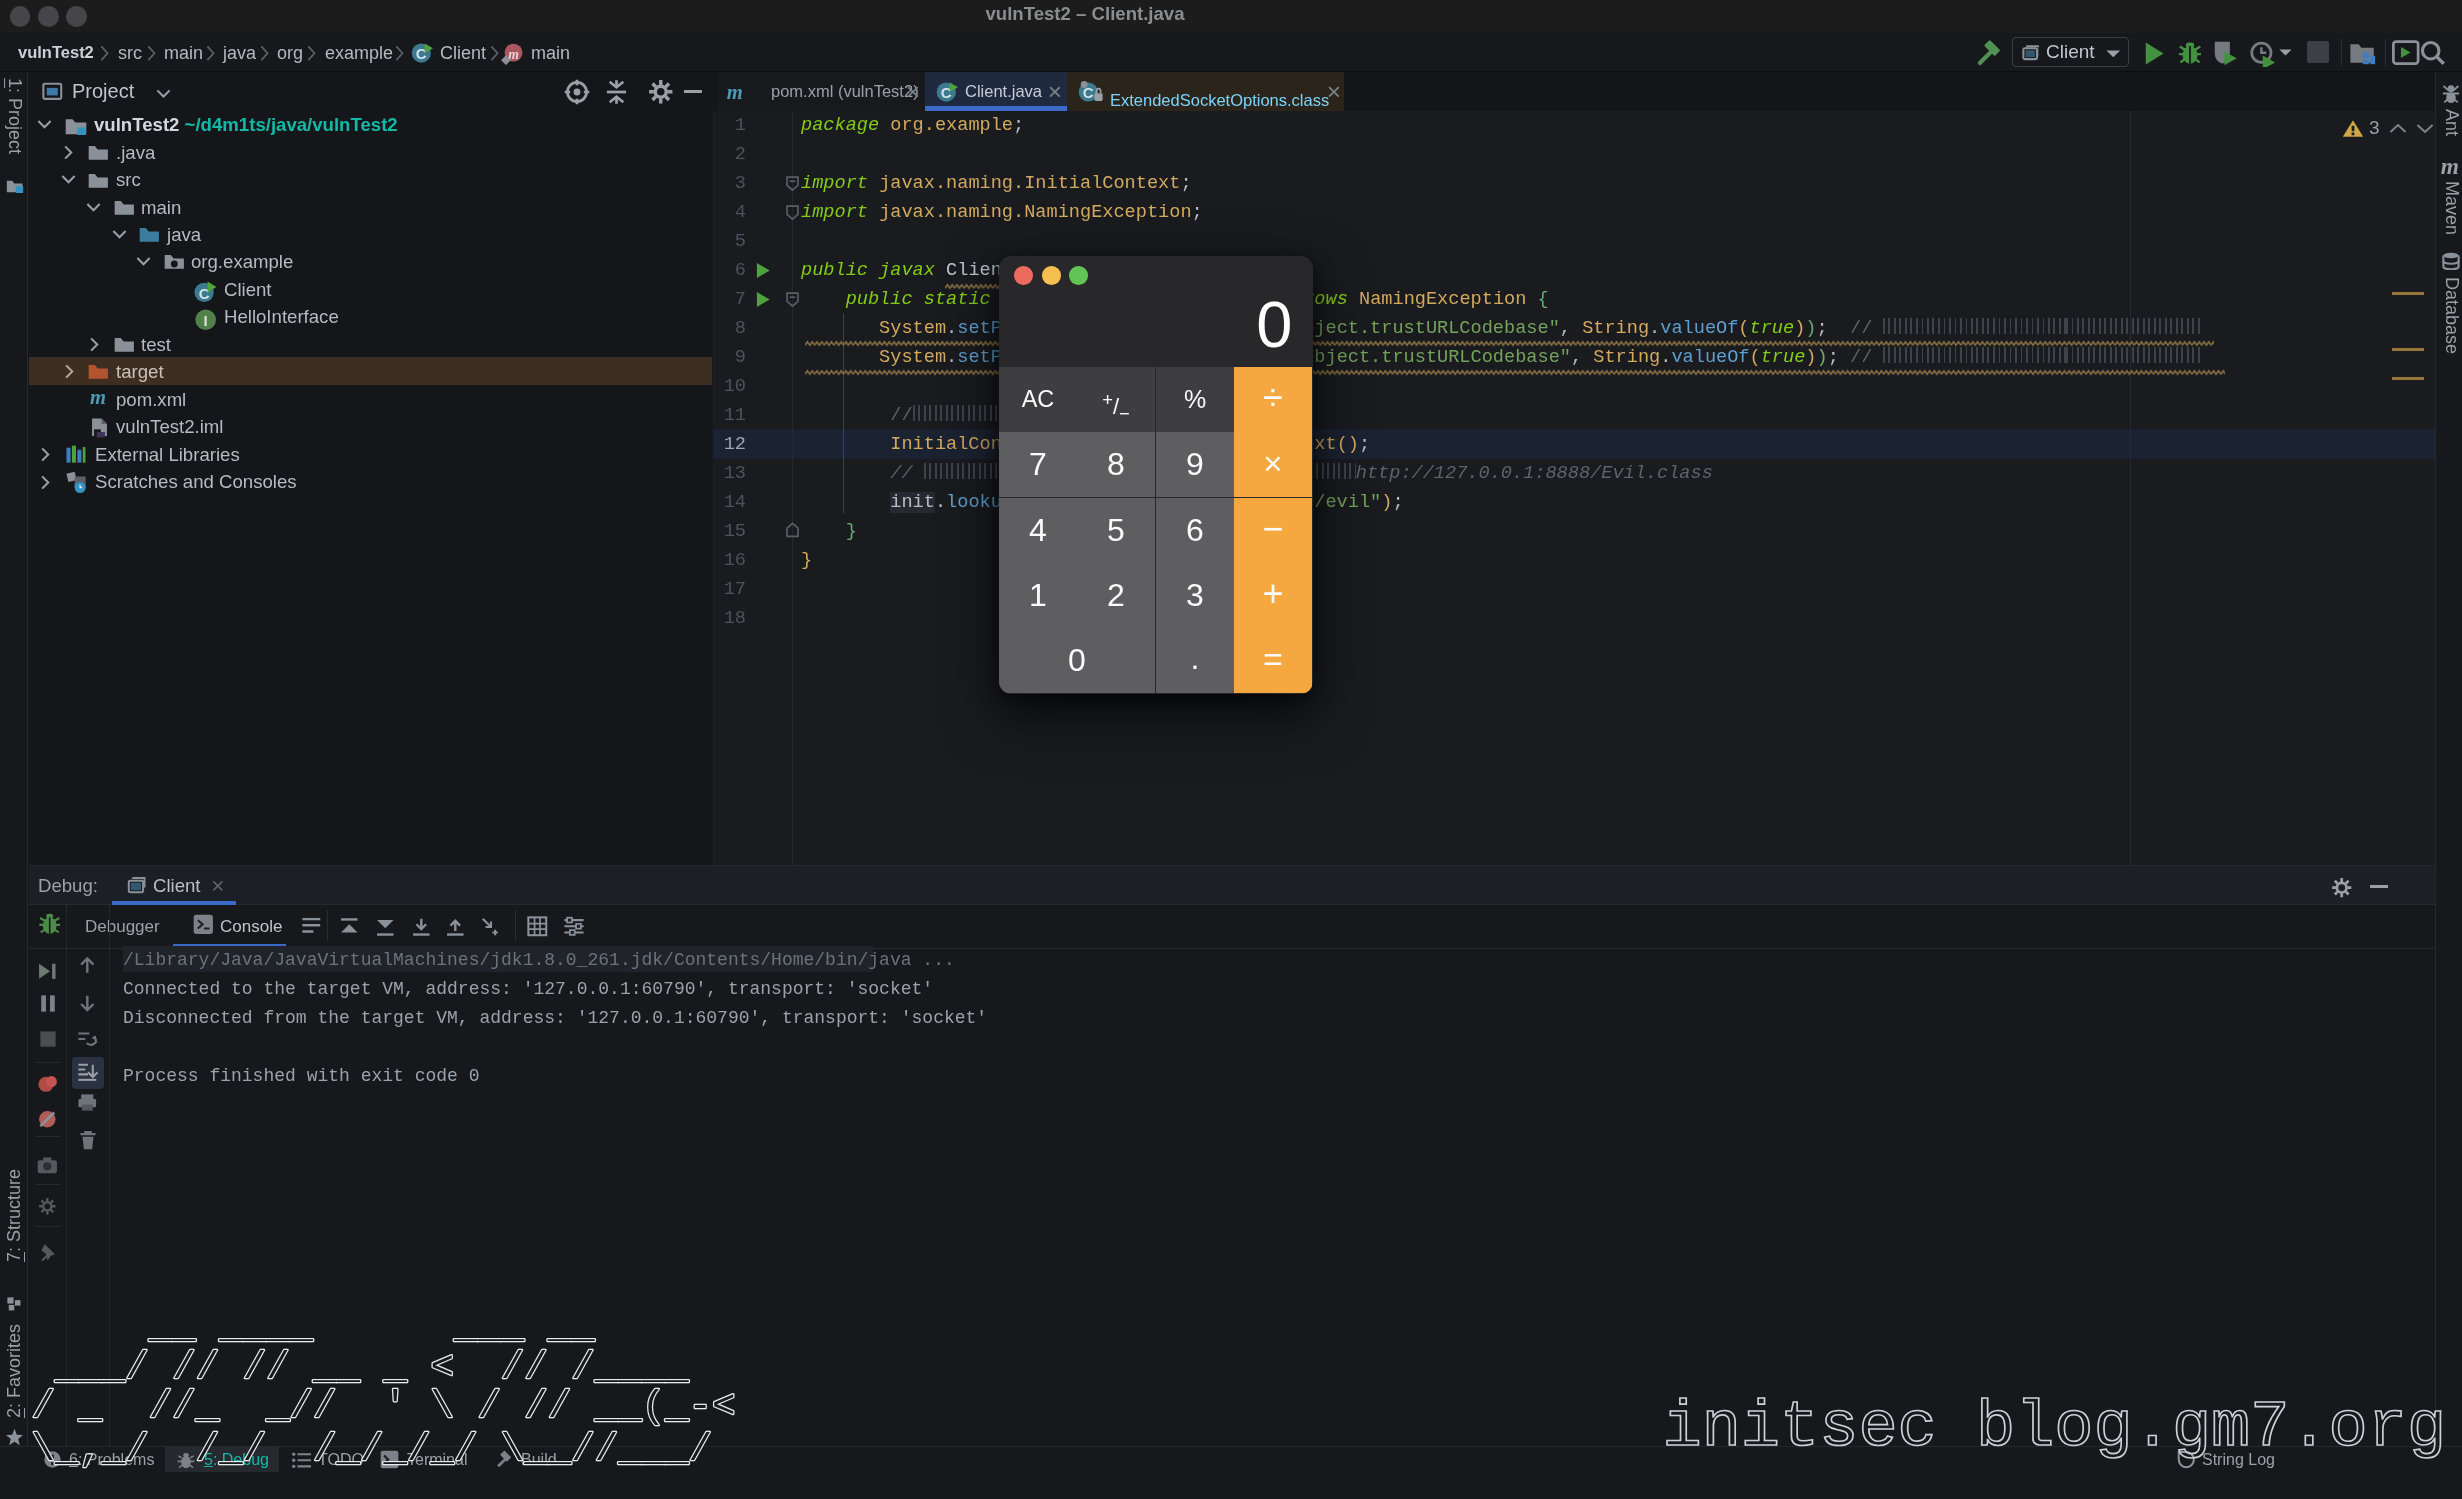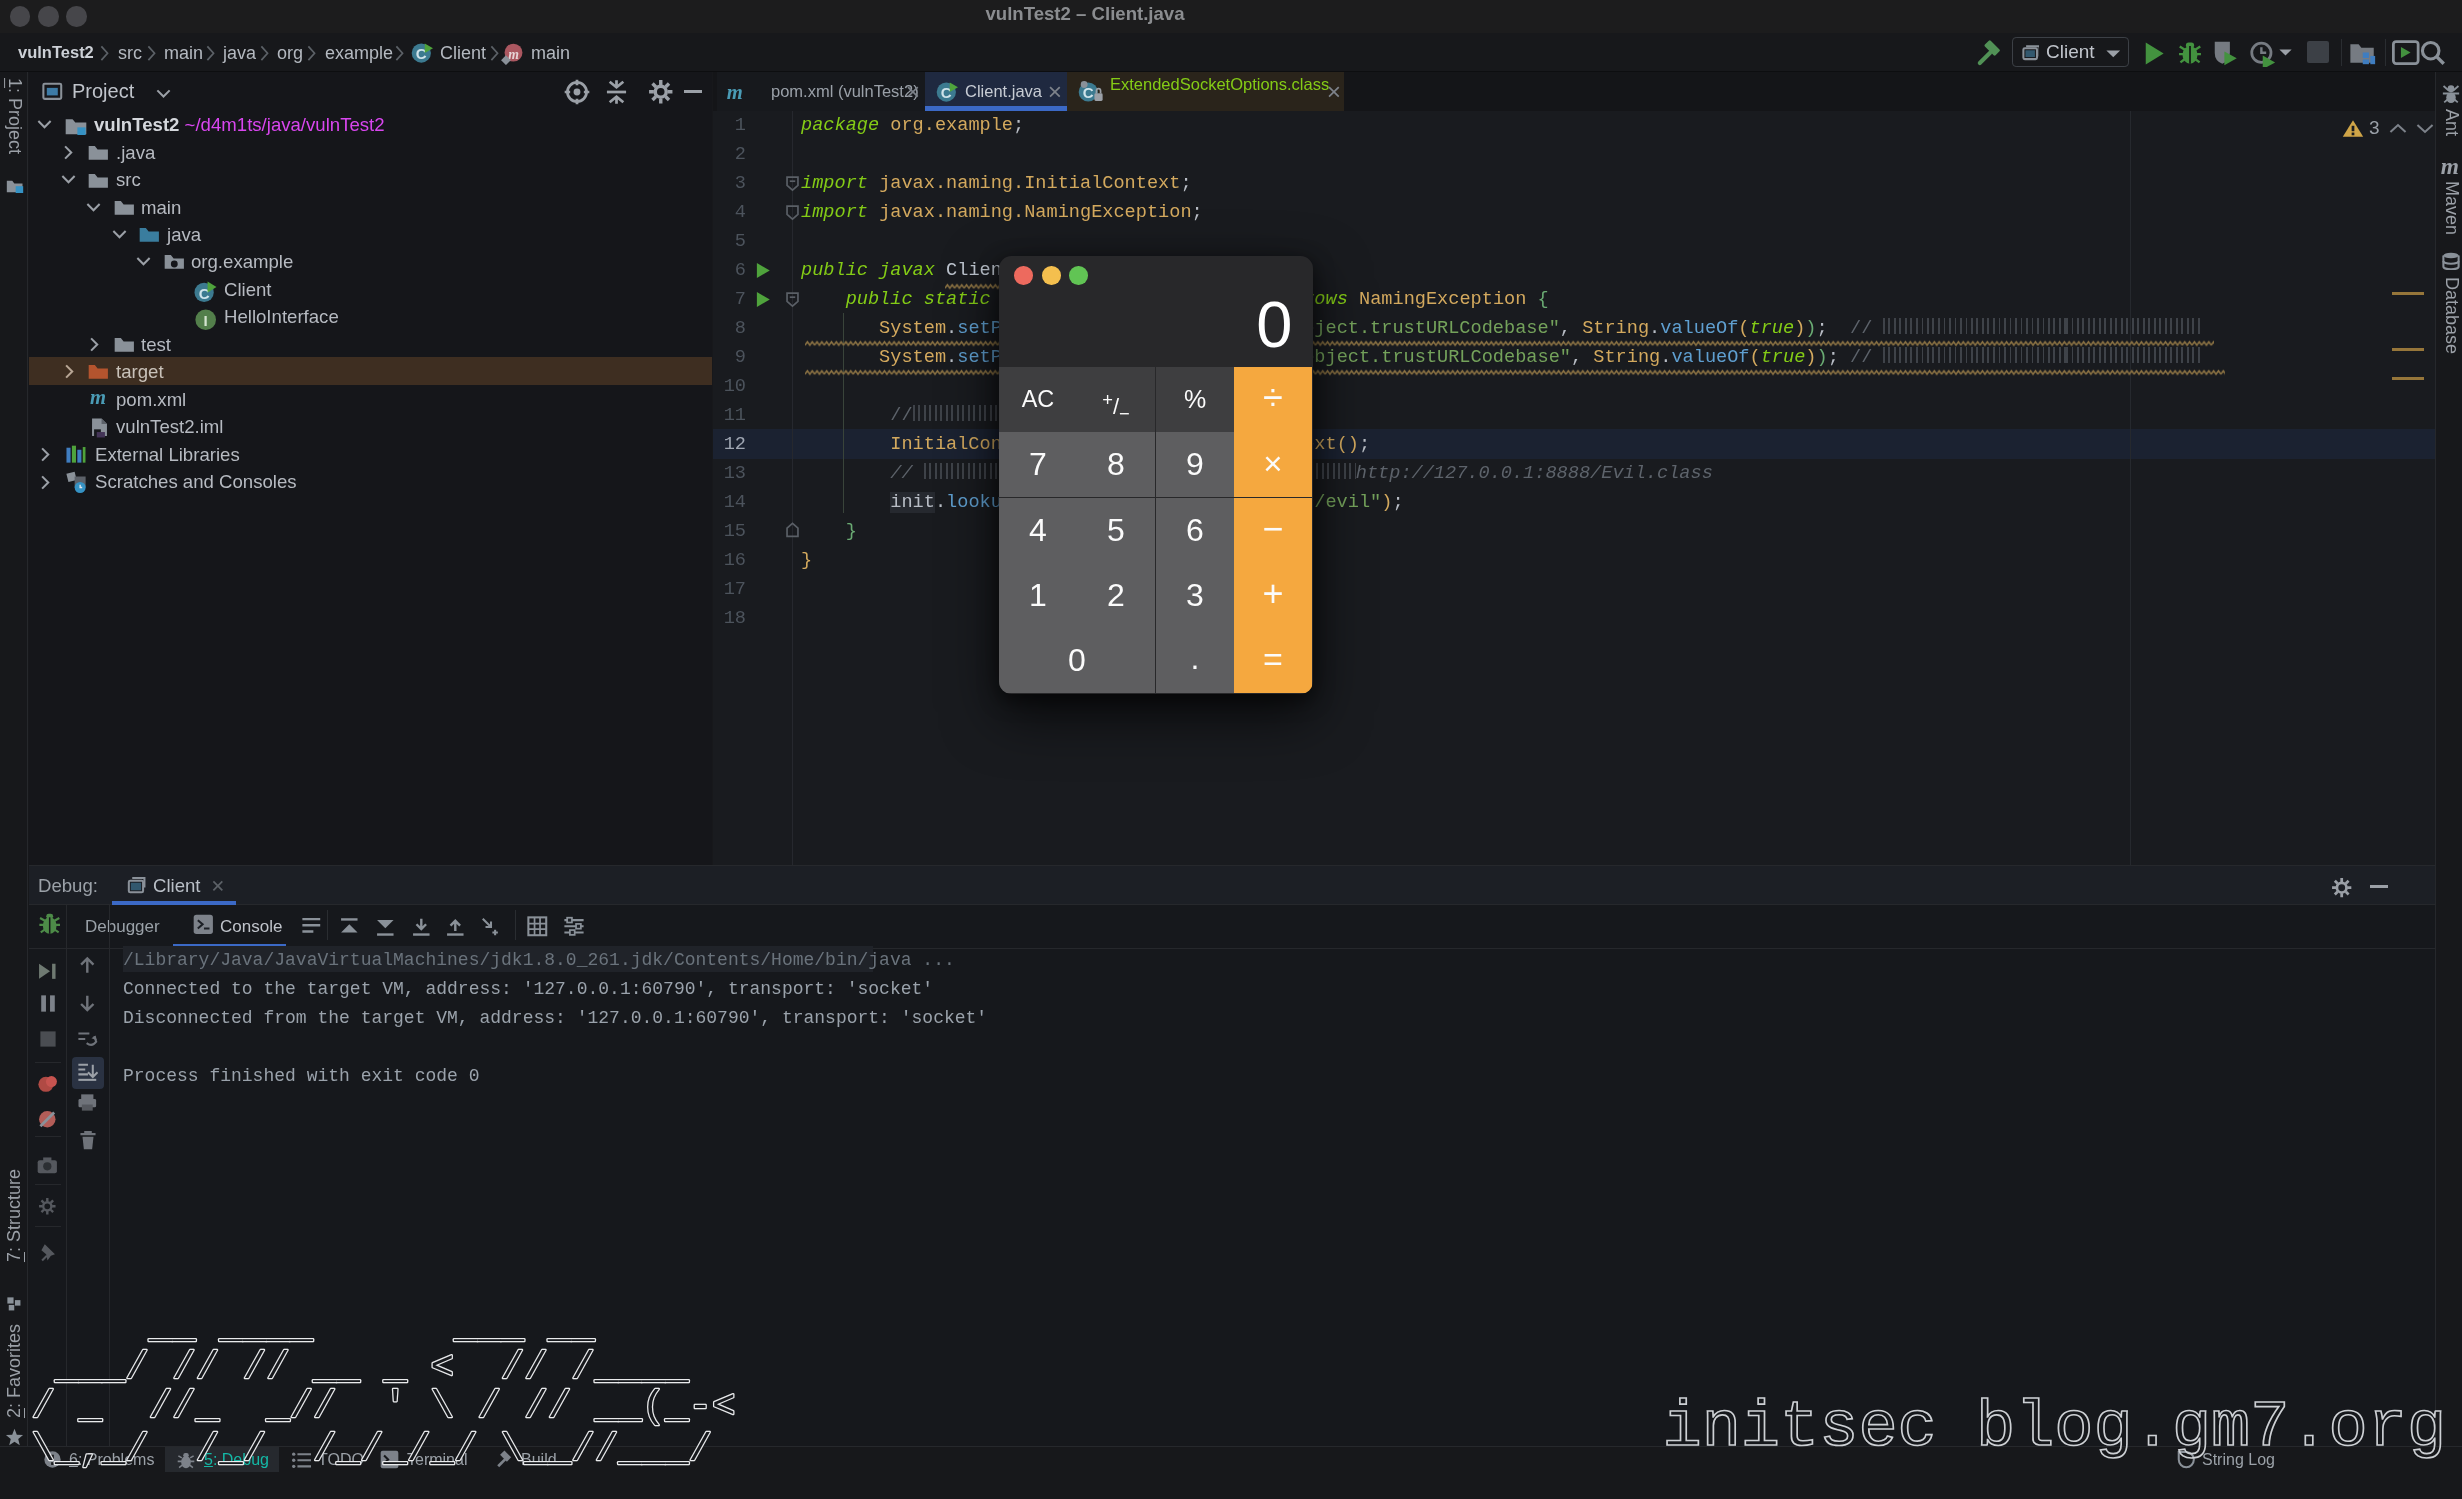--- a/index.html
+++ b/index.html
@@ -193,21 +193,21 @@
   </div>
   <div id="tree" style="position:absolute;left:0;top:39px;width:683px;height:754px;font-size:18.6px;color:#b6bac1">
 
     <svg class="abs" style="left:8.3px;top:8.3px" width="15" height="11" viewBox="0 0 22 16">
           <path d="M2 3 l9 9 9-9" fill="none" stroke="#9ba0a7" stroke-width="3"></path>
         </svg>
     <svg class="abs" style="left:36px;top:5.5px" width="22" height="18" viewBox="0 0 32 26">
           <path d="M1 3 h10 l4 5 h16 v17 h-30 z" fill="#8a9199"></path>
           <rect x="18" y="15" width="12" height="12" fill="#3592c4"></rect>
         </svg>
-    <div class="abs" style="left:65px;top:3.4px;font-weight:700;color:#d4d7dc">vulnTest2 <span style="font-weight:400;color:#d946ef">~/d4m1ts/java/vulnTest2</span></div>
+    <div class="abs" style="left:65px;top:3.4px;font-weight:700;color:#d4d7dc">vulnTest2 <span style="font-weight:700;color:#14b8a6">~/d4m1ts/java/vulnTest2</span></div>
 
     <svg class="abs" style="left:34px;top:34px" width="11" height="15" viewBox="0 0 16 22">
           <path d="M3 2 l9 9 -9 9" fill="none" stroke="#9ba0a7" stroke-width="3"></path>
         </svg>
     <svg class="abs" style="left:59px;top:33px" width="20.6" height="16.5" viewBox="0 0 30 24">
           <path d="M1 3 h9 l4 5 h15 v15 h-28 z" fill="#8a9199"></path>
         </svg>
     <div class="abs" style="left:87px;top:31px">.java</div>
 
     <svg class="abs" style="left:32px;top:63px" width="15" height="11" viewBox="0 0 22 16">
@@ -328,21 +328,21 @@
           <path d="M3 3 l14 14 M17 3 l-14 14" stroke="#7d828a" stroke-width="2.5"></path>
         </svg>
     <div class="abs" style="left:354px;top:0;width:277px;height:39px;background:#2a241b"></div>
     <svg class="abs" style="left:365px;top:9px;font-size:24px" width="26" height="22" viewBox="0 0 38 32">
           <circle cx="15" cy="16" r="14" fill="#3c7a90"></circle>
           <text x="15" y="25" text-anchor="middle" style="font:700 22px 'Liberation Sans'" fill="#cfe3ea">C</text>
           <circle cx="9" cy="5" r="5" fill="#8a9199"></circle>
           <rect x="24" y="18" width="12" height="11" rx="2" fill="#9ba0a7"></rect>
           <path d="M27 18 v-4 a3 3 0 0 1 6 0 v4" fill="none" stroke="#9ba0a7" stroke-width="2.5"></path>
         </svg>
-    <div class="abs" style="left:397px;top:3px;color:#84cc16">ExtendedSocketOptions.class</div>
+    <div class="abs" style="left:397px;top:19px;color:#7dd3fc">ExtendedSocketOptions.class</div>
     <svg class="abs" style="left:614px;top:13px" width="13.8" height="13.8" viewBox="0 0 20 20">
           <path d="M3 3 l14 14 M17 3 l-14 14" stroke="#7d828a" stroke-width="2.5"></path>
         </svg>
   </div>
   <div id="code" class="mono" style="position:absolute;left:0;top:39px;width:1722px;height:754px;font-size:18.6px">
 
     <div class="abs" style="left:0;top:318px;width:1722px;height:30px;background:#1b2231"></div>
 
     <div class="abs" style="left:79px;top:0;width:0.7px;height:754px;background:#26282e"></div>
 

